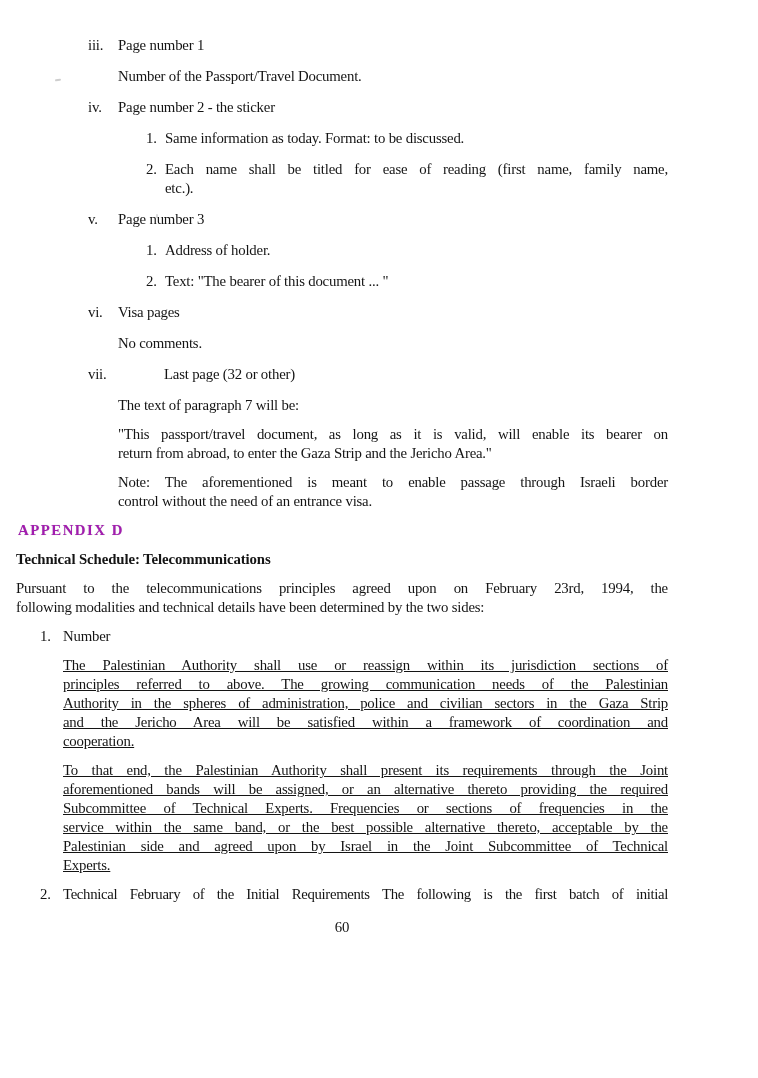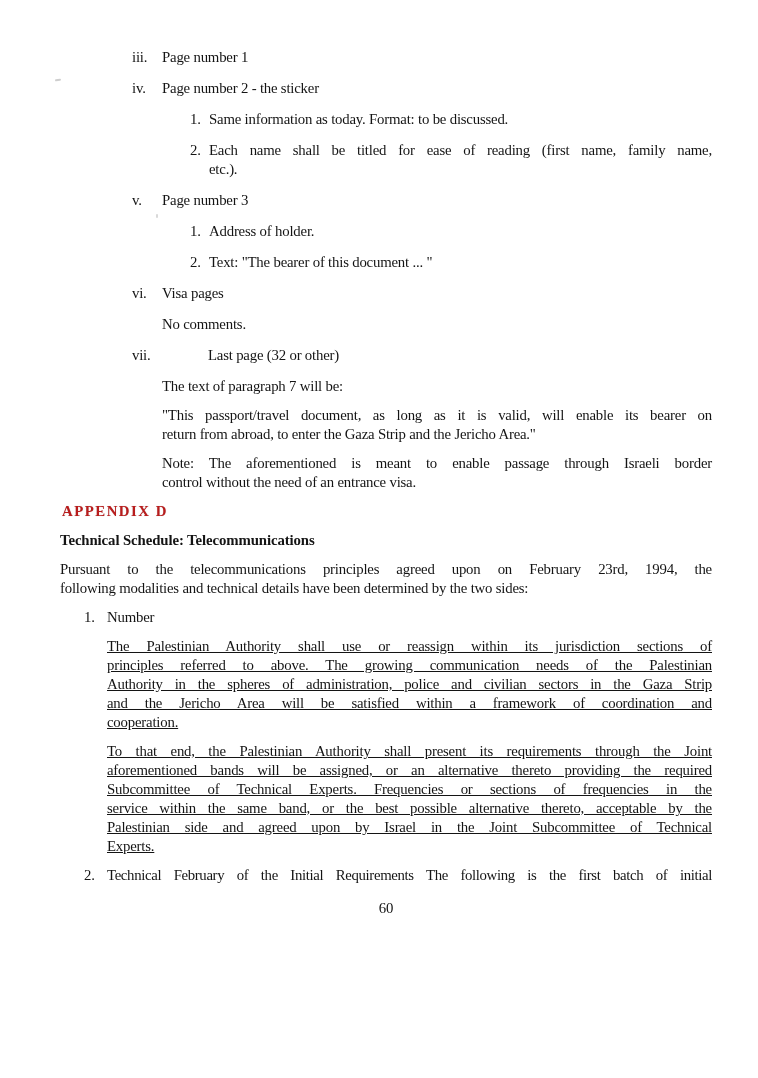--- a/index.html
+++ b/index.html
@@ -8,21 +8,21 @@
     width:758px; height:1078px;
     margin:0 auto;
     background:#ffffff;
     font-family:"Liberation Serif", serif;
     font-size:14.8px;
     line-height:19px;
     color:#141414;
     letter-spacing:-0.2px;
     overflow:hidden;
   }
-  .content { padding-top:48px;margin-left:44px; }
+  .content { padding-top:36px; }
 
   
   .pline { text-align:justify; text-align-last:justify; }
   .pline.last { text-align-last:left; }
 
   .mb12 { margin-bottom:12px; }
   .mb10 { margin-bottom:10px; }
 
   .roman-item { margin-left:88px; display:flex; }
   .roman-label { display:inline-block; width:30px; flex:none; }
@@ -30,21 +30,21 @@
 
   .indent1 { margin-left:118px; }
   .indent1.para { width:550px; }
 
   .sub-item { margin-left:146px; display:flex; }
   .sub-num { width:19px; flex:none; }
   .sub-text { width:503px; }
 
   .appendix-heading {
     margin-left:18px;
-    color:#b91c1c;
+    color:#a21caf;
     font-weight:bold;
     letter-spacing:1.5px;
     text-shadow:0 0 1px #c9c9c9;
   }
   .schedule-title { margin-left:16px; font-weight:bold; letter-spacing:-0.1px; }
 
   .body-para { margin-left:16px; width:652px; }
 
   .sec-item { margin-left:40px; display:flex; }
   .sec-num { width:23px; flex:none; }
@@ -68,20 +68,21 @@
 <div class="page">
   <div class="speck s1"></div>
   <div class="speck s2"></div>
 
   <div class="content">
 
     <div class="roman-item mb12">
       <span class="roman-label">iii.</span>
       <span class="roman-title">Page number 1</span>
     </div>
+    <div class="indent1 mb12">Number of the Passport/Travel Document.</div>
 
     <div class="roman-item mb12">
       <span class="roman-label">iv.</span>
       <span class="roman-title">Page number 2 - the sticker</span>
     </div>
     <div class="sub-item mb12">
       <span class="sub-num">1.</span>
       <div class="sub-text">Same information as today. Format: to be discussed.</div>
     </div>
     <div class="sub-item mb12">

